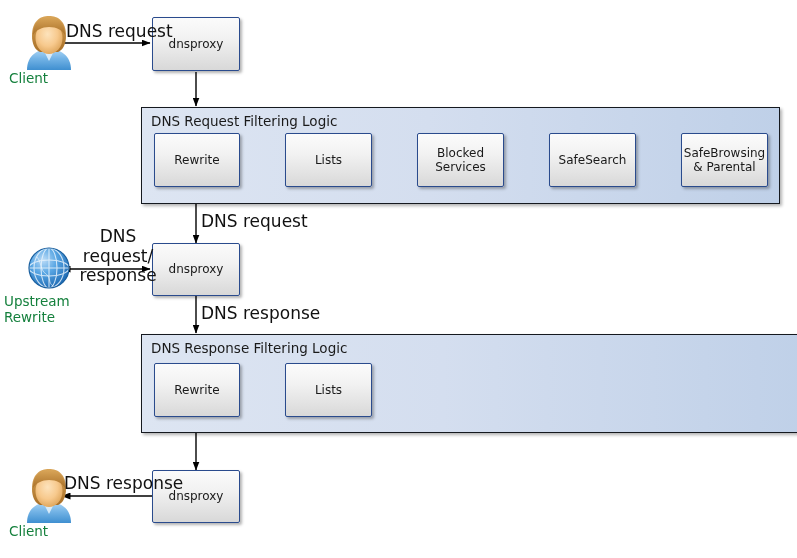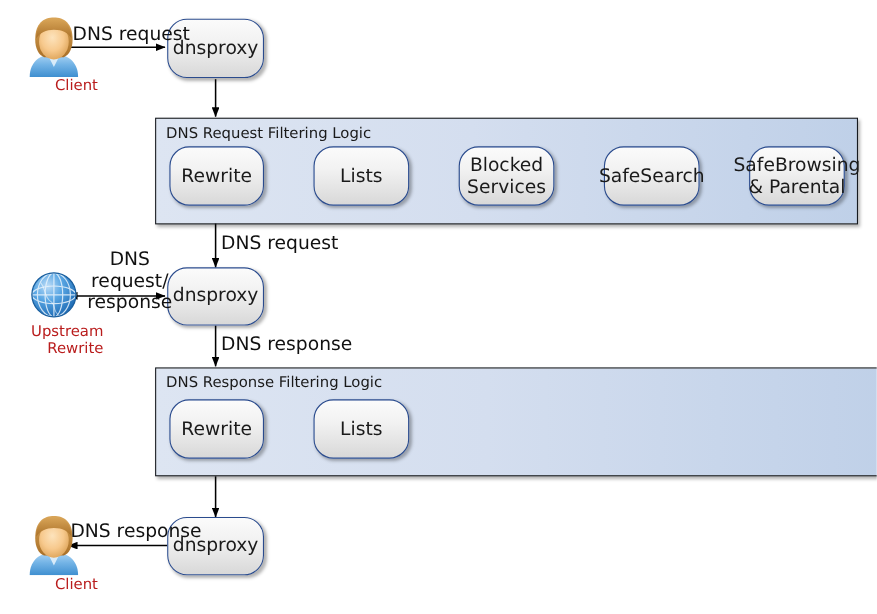--- a/index.html
+++ b/index.html
@@ -25,29 +25,29 @@
     left: 0; top: 0;
     width: 797px;
     height: 558px;
     pointer-events: none;
   }
   
   .node {
     position: absolute;
     box-sizing: border-box;
     border: 1.5px solid #2a4b8d;
-    border-radius: 18px;
+    border-radius: 2px;
     background: linear-gradient(to bottom, #fbfbfb 0%, #f2f2f2 38%, #e4e4e4 72%, #d8d8d8 100%);
     box-shadow: 2px 2px 3px rgba(0,0,0,0.30);
     display: flex;
     align-items: center;
     justify-content: center;
     text-align: center;
     color: #1a1a1a;
-    font-size: 17px;
+    font-size: 12px;
     line-height: 1.18;
     white-space: pre-line;
   }
   
   .group {
     position: absolute;
     box-sizing: border-box;
     border: 1.5px solid #15191f;
     background: linear-gradient(to right, #dde5f2 0%, #d4deef 45%, #bfd0e8 100%);
     box-shadow: 2px 2px 3px rgba(0,0,0,0.30);
@@ -67,22 +67,22 @@
     font-size: 17px;
     color: #111111;
     white-space: pre-line;
     line-height: 1.15;
   }
   .edge-label.center { text-align: center; }
   
   .actor-label {
     position: absolute;
     font-size: 13.5px;
-    color: #b91c1c;
-    text-align: right;
+    color: #15803d;
+    text-align: left;
     white-space: pre-line;
     line-height: 1.15;
   }
   .actor-icon {
     position: absolute;
   }
 </style>
 </head>
 <body>
 

